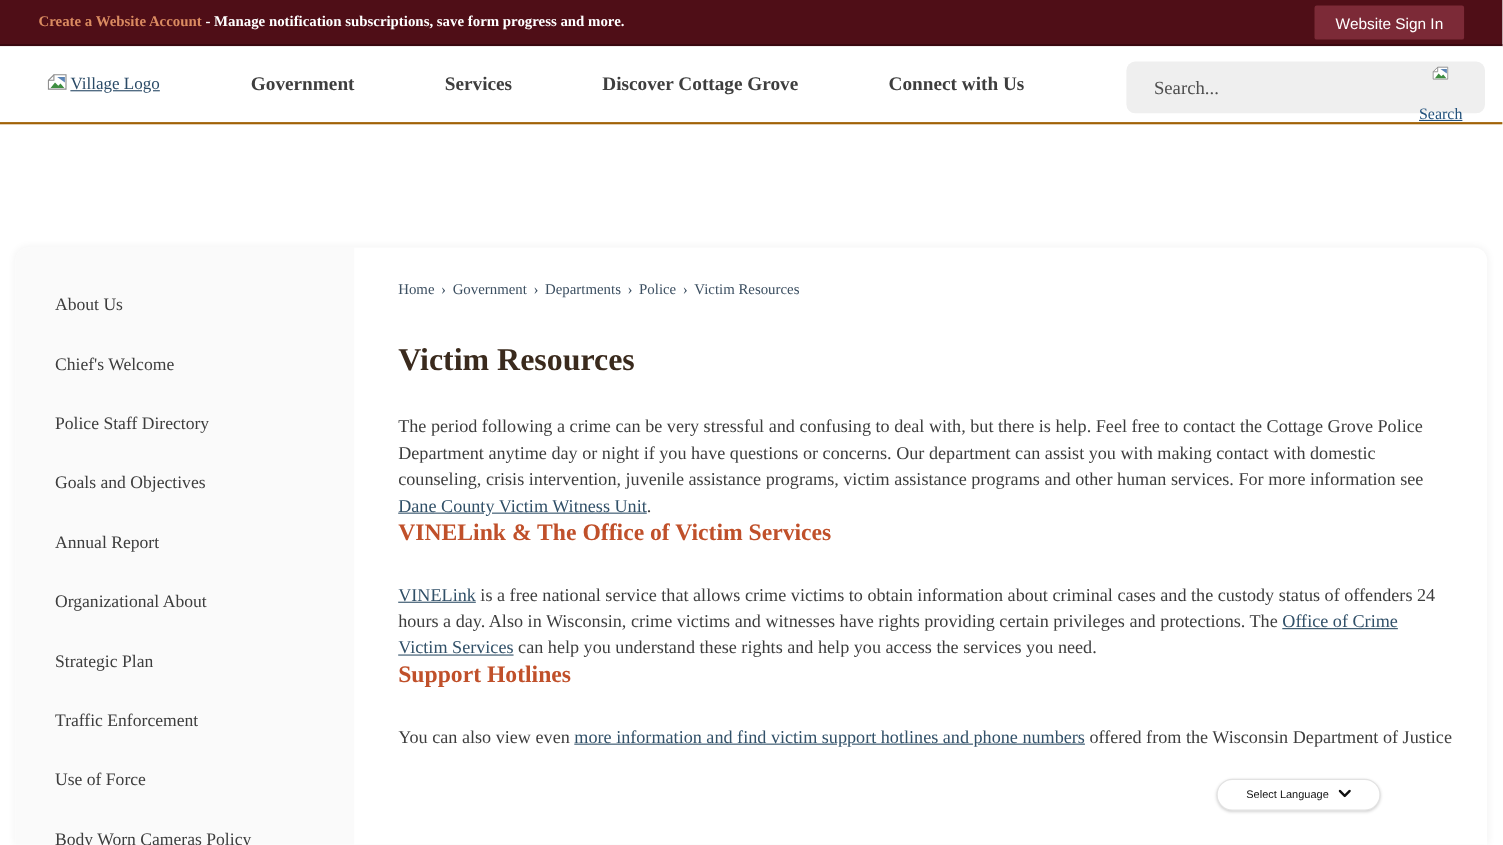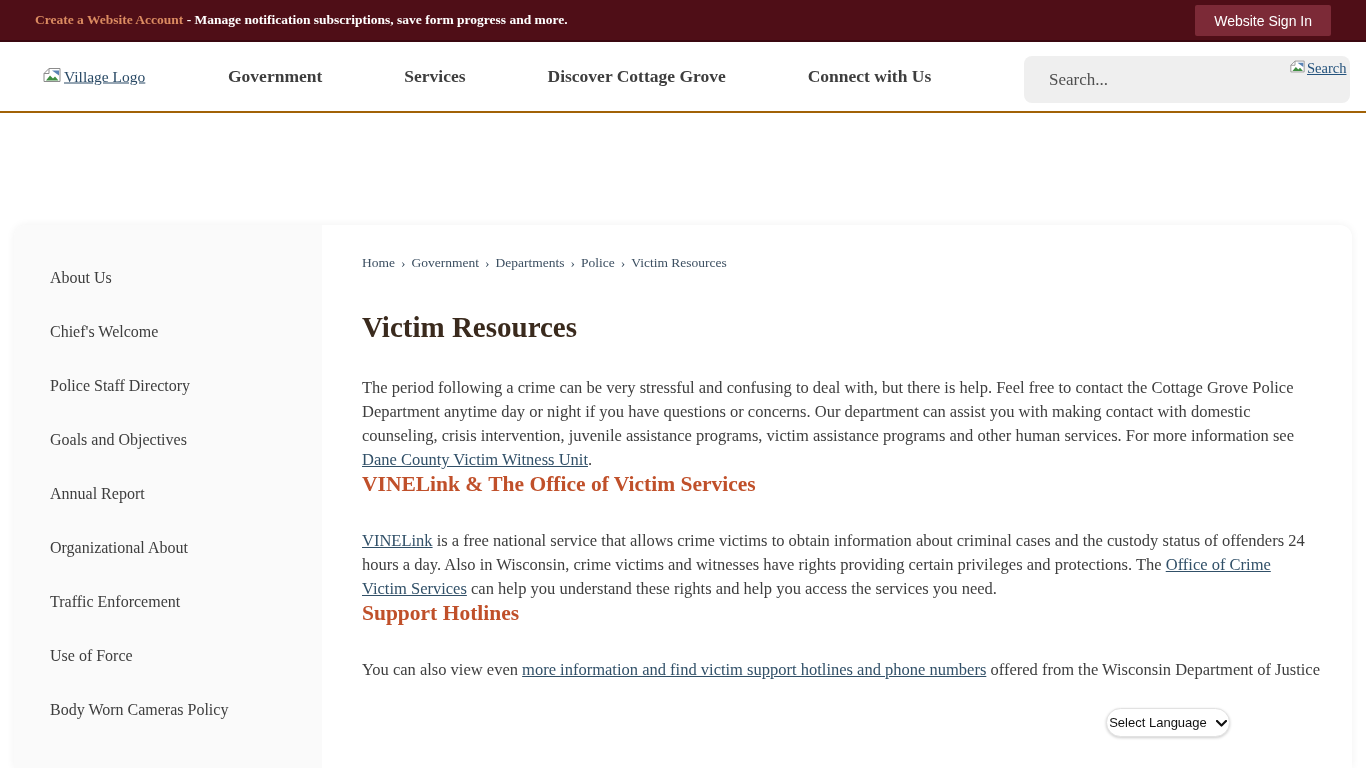--- a/index.html
+++ b/index.html
@@ -21,23 +21,23 @@
   .logo-link { position:absolute; left:43px; top:50%; transform:translateY(-50%);
                display:flex; align-items:center; gap:3px; color:#2a4a66;
                text-decoration:underline; font-size:15.5px; cursor:pointer; }
   .main-nav { position:absolute; left:228px; top:0; height:100%;
               display:flex; align-items:center; gap:82px; }
   .nav-item { font-size:17.5px; font-weight:bold; color:#3e3e3e; cursor:pointer; white-space:nowrap; }
   .search-box { position:absolute; left:1024px; top:14px; width:326px; height:47px;
                 background:#efefef; border:none; border-radius:8px; padding-left:25px;
                 font-family:"Liberation Serif", serif; font-size:17px; color:#333; }
   .search-box::placeholder { color:#4f4f4f; opacity:1; }
-  .search-link { position:absolute; left:1290px; top:18px; display:flex; align-items:flex-end;
-                 gap:2px; color:#23527c; text-decoration:underline; font-size:14.5px;
-                 cursor:pointer; z-index:2; }
+  .search-link { position:absolute; left:1290px; top:18px; display:flex; align-items:center;
+                 gap:18px; color:#23527c; text-decoration:underline; font-size:14.5px;
+                 cursor:pointer; z-index:2;flex-direction:column; }
   .broken-ico { flex:0 0 auto; }
 
   
   .content-card { position:absolute; left:14px; top:225px; width:1338px; height:543px;
                   background:#fff; border-radius:12px 12px 0 0;
                   box-shadow:0 0 8px rgba(0,0,0,0.06); }
   .sidebar { position:absolute; left:0; top:0; width:308px; height:100%;
              background:#fafafa; border-radius:12px 0 0 0; padding-top:26px; }
   .side-item { height:54px; line-height:54px; padding-left:36px; font-size:16px;
                color:#3d3d3d; cursor:pointer; white-space:nowrap; }
@@ -47,25 +47,25 @@
   .breadcrumb { padding-top:26px; font-size:13.5px; color:#3c4f61; }
   .crumb { cursor:pointer; }
   .crumb-sep { margin:0 6px; color:#3c4f61; }
   .page-title { margin-top:40px; font-size:29px; font-weight:bold; color:#3a2a1d; }
   .body-p { margin-top:32px; font-size:16.5px; line-height:24px; color:#3e3e3e; }
   .body-link { color:#315068; text-decoration:underline; cursor:pointer; }
   .section-h { font-size:21.5px; font-weight:bold; color:#c0502a; }
   .nowrap { white-space:nowrap; }
 
   
-  .lang-select { position:absolute; left:1106px; top:708px; width:124px; height:29px;
+  .lang-select { position:absolute; left:1106px; top:708px; width:149px; height:29px;
                  background:#fff; border:1px solid #e2e2e2; border-radius:15px;
                  box-shadow:0 1px 3px rgba(0,0,0,0.2); display:flex; align-items:center;
                  justify-content:center; gap:9px; font-family:"Liberation Sans", sans-serif;
-                 font-size:13px; color:#111; cursor:pointer; z-index:5; }
+                 font-size:10px; color:#111; cursor:pointer; z-index:5; }
 </style>
 </head>
 <body>
 
 <div class="topbar">
   <div class="topbar-text"><span class="create-link">Create a Website Account</span><span> - Manage notification subscriptions, save form progress and more.</span></div>
   <button class="signin-btn">Website Sign In</button>
 </div>
 
 <div class="header">
@@ -102,20 +102,21 @@
 
 <div class="content-card">
 
   <div class="sidebar">
     <div class="side-item">About Us</div>
     <div class="side-item">Chief's Welcome</div>
     <div class="side-item">Police Staff Directory</div>
     <div class="side-item">Goals and Objectives</div>
     <div class="side-item">Annual Report</div>
     <div class="side-item">Organizational About</div>
+    <div class="side-item">Strategic Plan</div>
     <div class="side-item">Traffic Enforcement</div>
     <div class="side-item">Use of Force</div>
     <div class="side-item">Body Worn Cameras Policy</div>
   </div>
 
   <div class="main-col">
 
     <div class="breadcrumb"><span class="crumb">Home</span><span class="crumb-sep">›</span><span class="crumb">Government</span><span class="crumb-sep">›</span><span class="crumb">Departments</span><span class="crumb-sep">›</span><span class="crumb">Police</span><span class="crumb-sep">›</span><span class="crumb">Victim Resources</span></div>
 
     <h1 class="page-title">Victim Resources</h1>

